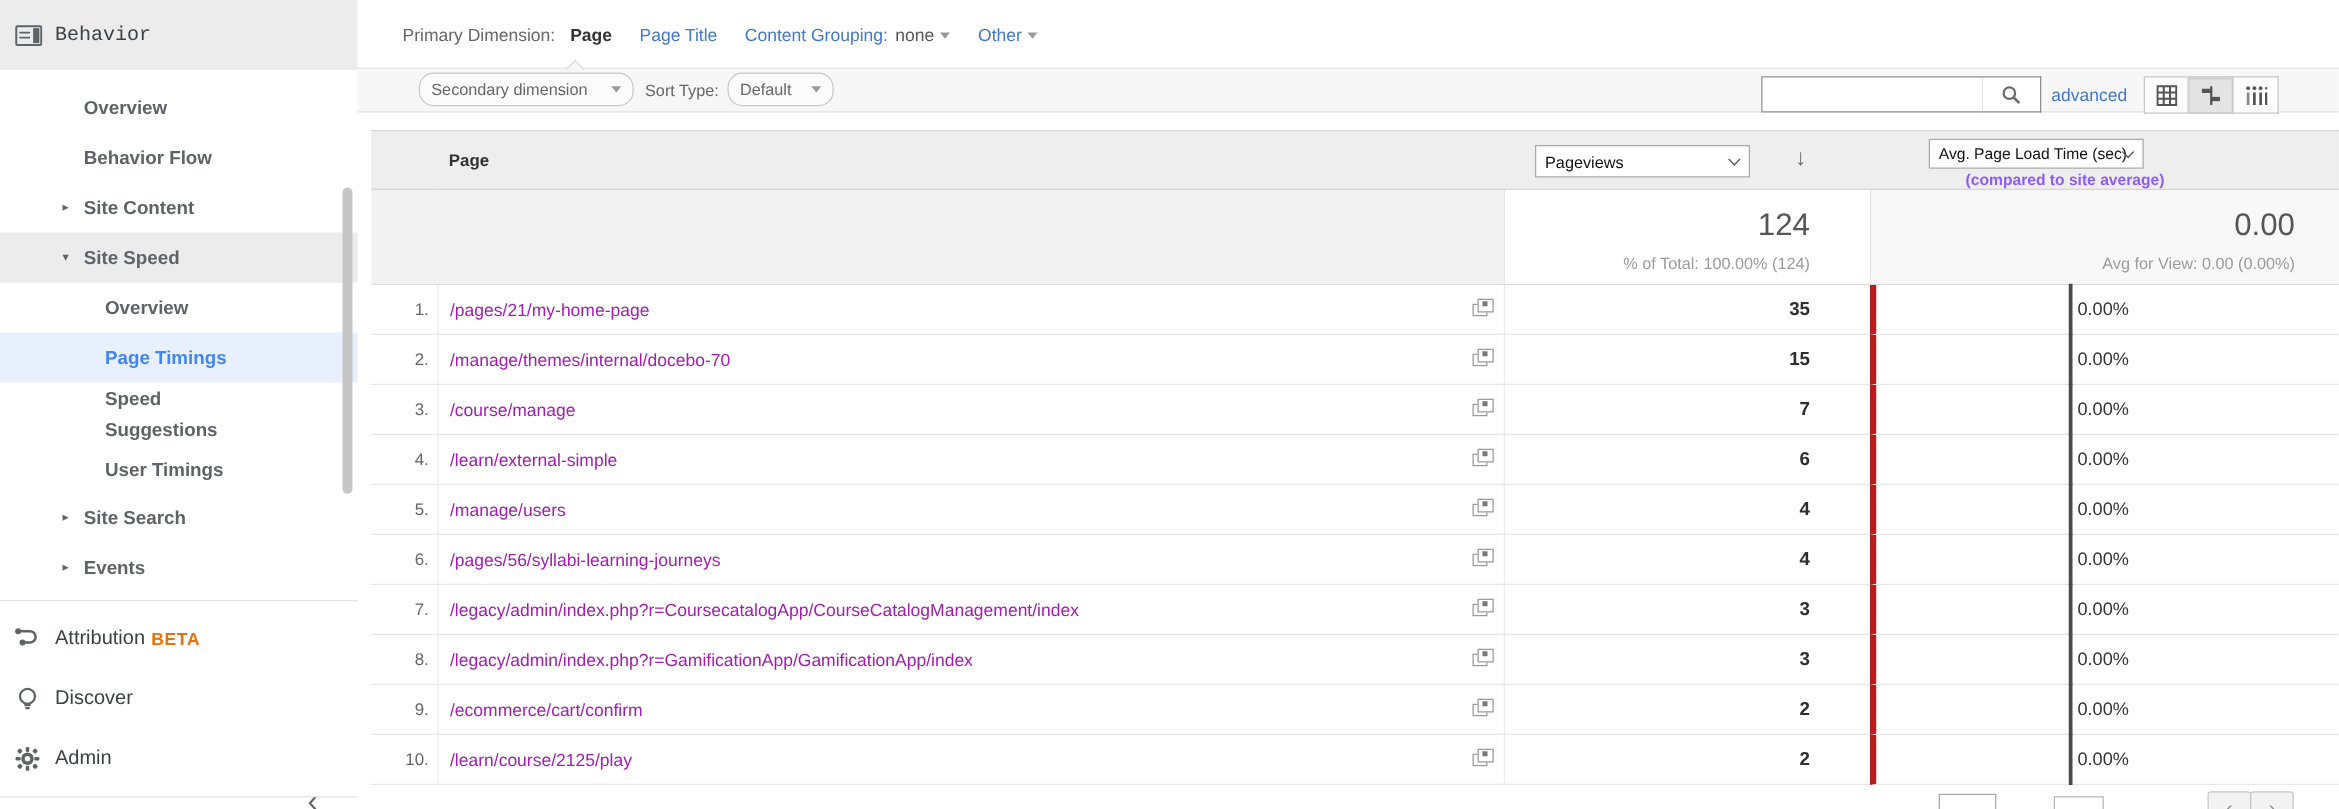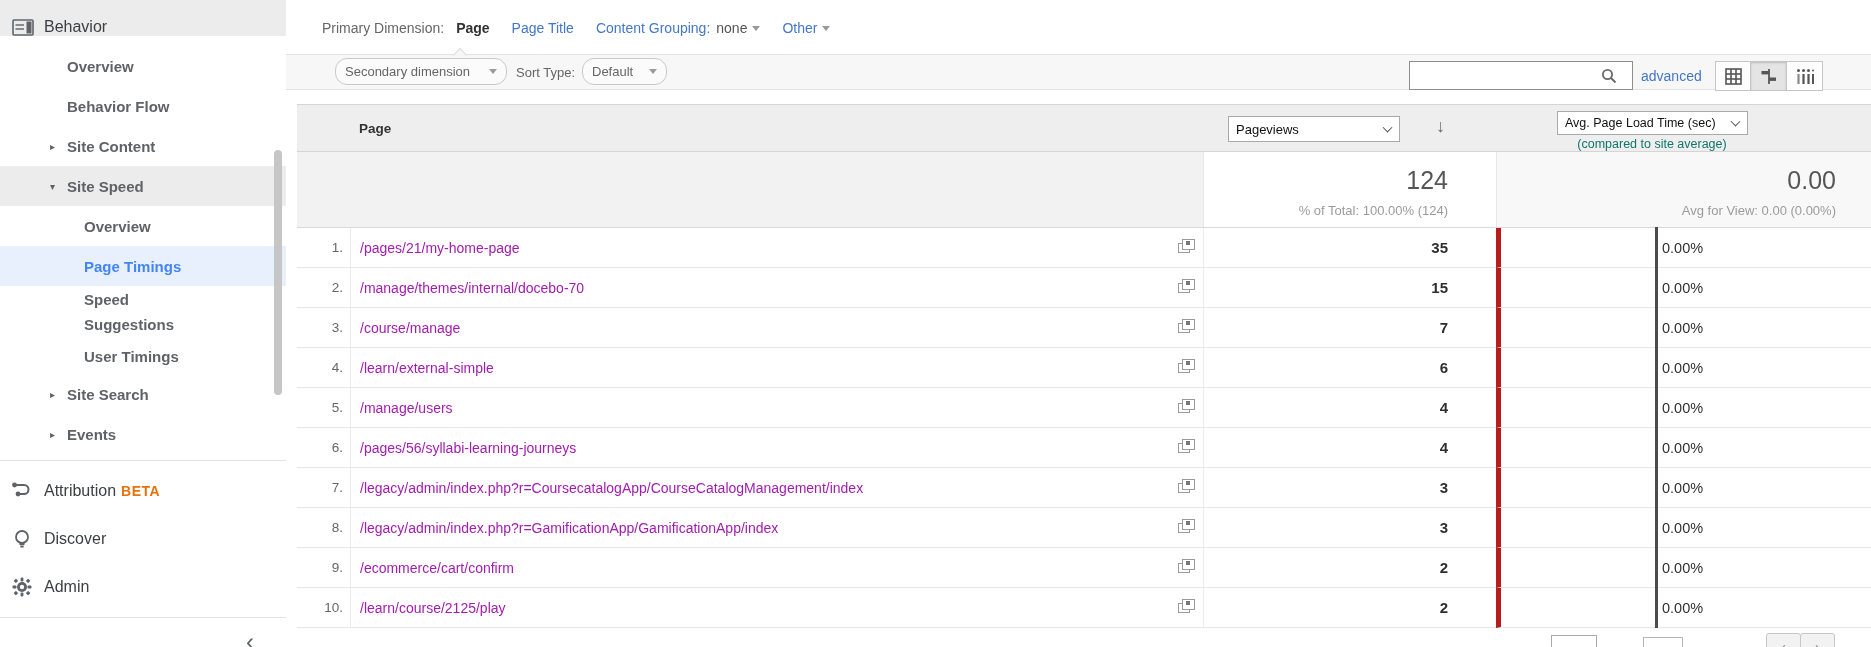--- a/index.html
+++ b/index.html
@@ -1,21 +1,21 @@
 <!DOCTYPE html>
 <html><head>
 <meta charset="utf-8">
 <style>
   * { margin:0; padding:0; box-sizing:border-box; }
   html,body { width:1871px; height:647px; overflow:hidden; background:#fff;
     font-family:"Liberation Sans", sans-serif; }
 
   
   #sidebar { position:absolute; left:0; top:0; width:286px; height:647px; background:#fff; }
-  .sb-header { height:36px; background:#ececec; display:flex; align-items:flex-end; }
+  .sb-header { height:56px; background:#ececec; display:flex; align-items:center;font-family:Liberation Mono, monospace; }
   .sb-header .ic { margin-left:12px; width:24px; display:flex; }
   .sb-header .lbl { margin-left:8px; font-size:16px; color:#3c4043; }
   .sb-item { position:relative; height:40px; display:flex; align-items:center;
     font-size:15px; color:#5f6368; cursor:pointer; }
   .sb-item .txt { max-width:150px; line-height:25px;font-weight:bold; }
   .sb-item.lvl1 { padding-left:67px; }
   .sb-item.lvl2 { padding-left:84px; }
   .sb-item.lvl2 .txt { max-width:120px; }
   .sb-item .arrow { position:absolute; left:50px; font-size:10px; color:#5f6368; }
   .sb-item.secthdr { background:#ececec; }
@@ -71,23 +71,23 @@
   #ghead .c-page { display:flex; align-items:center; padding-left:9px;
     font-size:13.5px; font-weight:bold; color:#333; }
   #ghead .c-pv, #ghead .c-avg { position:relative; }
   .gselect { position:absolute; background:#fff; border:1px solid #a9a9a9; font-size:13px;
     color:#111; display:flex; align-items:center; padding-left:7px; cursor:pointer; }
   .chev { position:absolute; right:8px; top:50%; width:7px; height:7px;
     border-right:1.4px solid #555; border-bottom:1.4px solid #555;
     transform:translateY(-70%) rotate(45deg); }
   #pv-select { left:25px; top:11px; width:172px; height:26px; }
   #sort-arrow { position:absolute; left:233px; top:11px; font-size:18px; font-weight:bold; color:#6e6e6e; cursor:pointer; }
-  #avg-select { left:61px; top:6px; width:191px; height:24px; font-size:12.5px; }
+  #avg-select { left:47px; top:6px; width:172px; height:24px; font-size:12.5px; }
   #avg-sub { position:absolute; left:0; top:32px; width:312px; text-align:center;
-    font-size:12.5px; font-weight:normal; color:#0f766e; }
+    font-size:12.5px; font-weight:bold; color:#8b5cf6; }
   #gsummary { height:76px; border-bottom:1px solid #d9d9d9; }
   #gsummary .c-rank, #gsummary .c-page { background:#f2f2f2; }
   #gsummary .c-pv { background:#fff; border-left:1px solid #e7e7e7; text-align:right; padding:14px 48px 0 0; }
   #gsummary .c-avg { background:#f8f8f8; border-left:1px solid #e7e7e7; text-align:right; padding:14px 35px 0 0; }
   .big { font-size:25px; color:#565656; }
   .subtot { font-size:13px; color:#9b9b9b; margin-top:8px; }
   .drow { height:40px; }
   .drow > div { border-bottom:1px solid #e7e7e7; display:flex; align-items:center; }
   .drow .c-rank { justify-content:flex-end; padding-right:7px; font-size:13.5px; color:#666; }
   .drow .c-page { padding-left:9px; border-left:1px solid #ececec; justify-content:space-between; }

